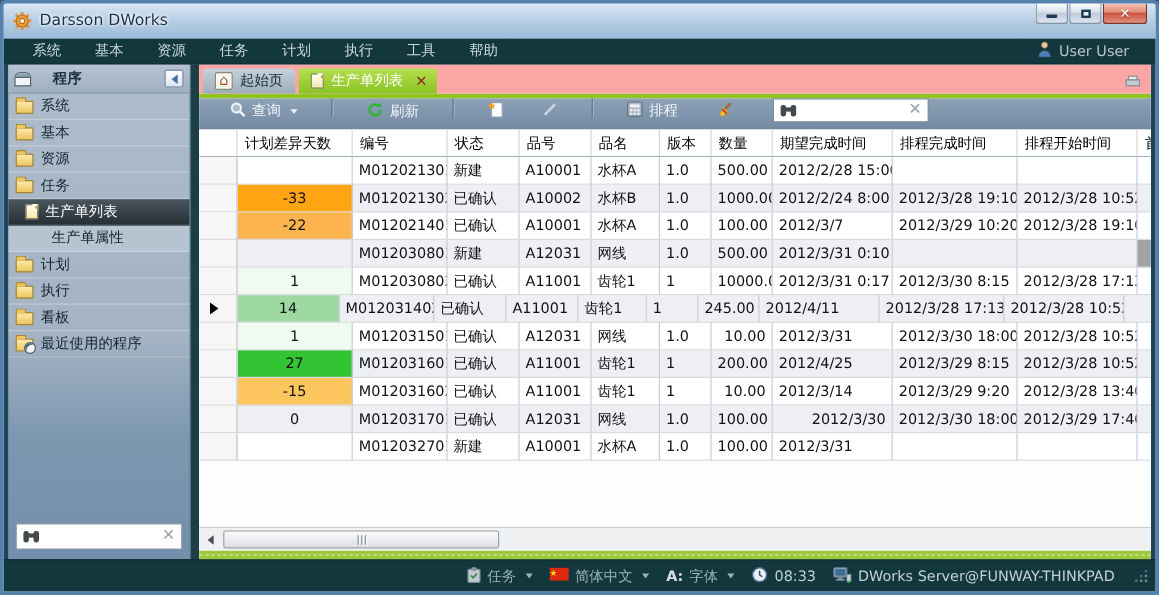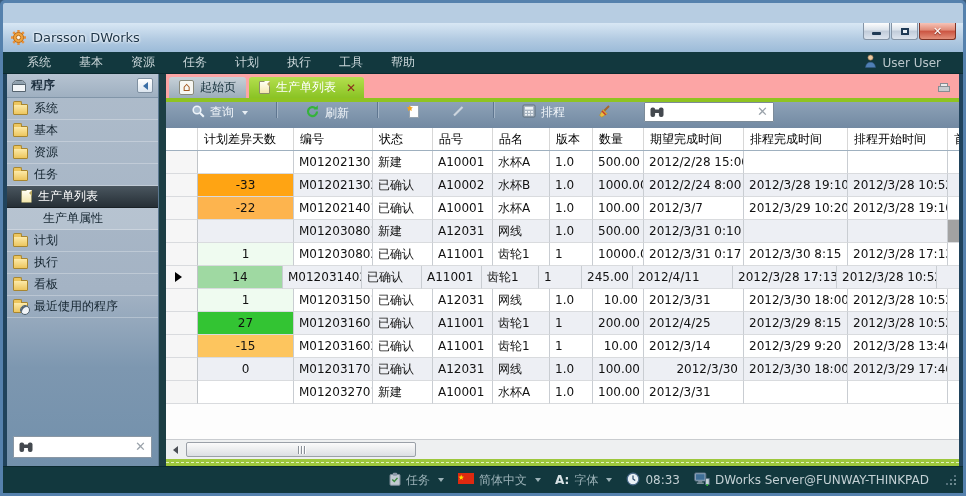--- a/index.html
+++ b/index.html
@@ -13,21 +13,20 @@
     background:#b7cde2;
     display:flex; flex-direction:column; overflow:hidden;
   }
 
   
   .titlebar {
     height:29px; flex:0 0 29px;
     background:linear-gradient(#d8e7f4, #b3cbe2 55%, #9cbbd8);
     display:flex; align-items:center; position:relative;
     padding-left:7px;
-    margin-top:20px;
   }
   .titlebar .app-icon { width:17px; height:17px; margin-right:6px; }
   .title-text { font-size:13px; color:#1c3448; text-shadow:0 0 3px #ffffff, 0 0 3px #ffffff; }
   .winbtns { position:absolute; top:0; right:7px; display:flex; }
   .winbtn {
     width:27px; height:17px; border:1px solid #8494a6; border-top:none;
     border-radius:0 0 3px 3px; margin-left:1px;
     background:linear-gradient(#fdfdfd, #d9e1ea 45%, #c0cbd9 50%, #dce4ee);
     display:flex; align-items:center; justify-content:center; cursor:pointer;
   }
@@ -57,21 +56,21 @@
   .sidebar {
     width:152px; flex:0 0 152px; display:flex; flex-direction:column;
     background:linear-gradient(#aebccb, #a4b3c4 55%, #7d97b0 75%, #7290ab);
     border-right:1px solid #5c7891;
   }
   .side-header {
     height:24px; display:flex; align-items:center; padding:0 5px;
     background:linear-gradient(#b6c3d1,#9fb0c1); border-bottom:1px solid #8195a8;
     font-size:12px; color:#1c2e3e; font-weight:bold;
   }
-  .side-header .hdr-label { margin-left:5px; }
+  .side-header .hdr-label { margin-left:18px; }
   .collapse-btn {
     margin-left:auto; width:16px; height:15px;
     background:linear-gradient(#ffffff,#dbe5ef); border:1px solid #8091a2; border-radius:2px;
     display:flex; align-items:center; justify-content:center; cursor:pointer;
   }
   .collapse-btn::after { content:""; border-top:4px solid transparent; border-bottom:4px solid transparent; border-right:5px solid #3a6ea5; }
   .side-items { }
   .side-item {
     height:22px; display:flex; align-items:center; gap:6px; padding:0 6px;
     font-size:12px; color:#14242f; border-bottom:1px solid rgba(255,255,255,.28);

